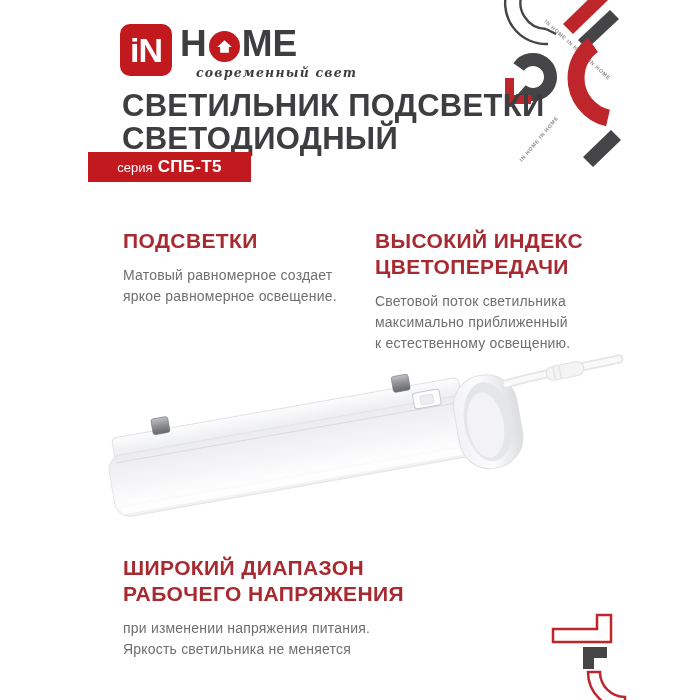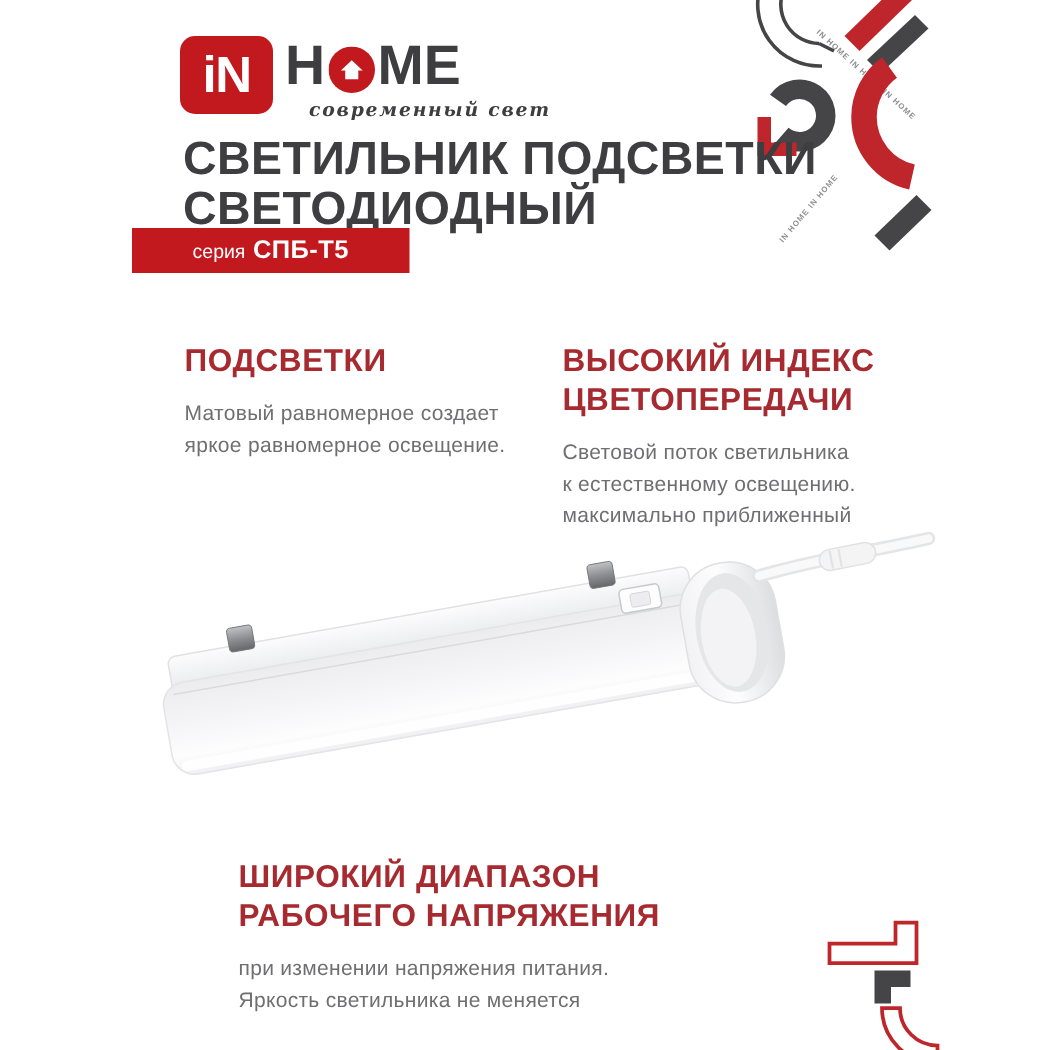--- a/index.html
+++ b/index.html
@@ -3,50 +3,50 @@
 <meta charset="utf-8">
 <style>
   html,body{margin:0;padding:0;background:#fff;}
   .page{
     position:relative;width:700px;height:700px;overflow:hidden;background:#ffffff;
     font-family:"Liberation Sans","DejaVu Sans",sans-serif;
   }
   
   .logo{position:absolute;left:120px;top:24px;display:flex;align-items:flex-start;}
   .logo-in{
-    width:62px;height:52px;background:var(--brand-red);border-radius:10px;
+    width:52px;height:52px;background:var(--brand-red);border-radius:10px;
     color:#fff;font-weight:700;font-size:34px;line-height:52px;text-align:center;
     letter-spacing:-1px;
   }
   .logo-right{margin-left:8px;}
   .logo-home{display:flex;align-items:center;font-weight:700;font-size:37px;
     color:var(--dark-text);letter-spacing:0px;line-height:40px;}
   .logo-o{width:31px;height:31px;margin:2px 2px 0 2px;display:inline-block;}
   .logo-tagline{
     font-family:"DejaVu Serif","Liberation Serif",serif;font-style:italic;font-weight:600;
     font-size:12.5px;color:var(--dark-text);letter-spacing:1.2px;margin-top:1px;text-align:right;margin-left:16px;
   }
   
   .title{position:absolute;left:122px;top:89px;font-weight:700;font-size:31px;line-height:33px;
     color:var(--dark-text);letter-spacing:.3px;}
   .series-badge{
-    position:absolute;left:88px;top:152px;width:185px;height:30px;background:var(--brand-red);
+    position:absolute;left:88px;top:152px;width:163px;height:30px;background:var(--brand-red);
     display:flex;align-items:center;justify-content:center;color:#fff;gap:5px;
   }
   .series-badge .s-label{font-size:13px;}
   .series-badge .s-value{font-size:17px;font-weight:700;letter-spacing:.3px;}
   
   .feature{position:absolute;}
   .feature .f-title{font-weight:700;font-size:21px;line-height:26px;color:var(--heading-red);
     letter-spacing:.4px;}
   .feature .f-body{margin-top:11px;font-size:14px;line-height:21px;color:var(--body-gray);
     letter-spacing:.2px;}
   .feature-1{left:123px;top:228px;}
   .feature-2{left:375px;top:228px;}
-  .feature-3{left:123px;top:572px;margin-left:36px;}
+  .feature-3{left:123px;top:555px;}
   
   .decor-tr{position:absolute;left:430px;top:0;}
   .decor-br{position:absolute;left:540px;top:600px;}
   .product{position:absolute;left:60px;top:330px;}
   .wm{font-family:"Liberation Sans",sans-serif;font-size:5.3px;font-weight:700;
       letter-spacing:.7px;fill:var(--watermark-gray);}
 </style>
 </head>
 <body>
 
@@ -104,22 +104,22 @@
     </div>
   </div>
 
   <div class="feature feature-2">
     <div class="f-title">
       <div>ВЫСОКИЙ ИНДЕКС</div>
       <div>ЦВЕТОПЕРЕДАЧИ</div>
     </div>
     <div class="f-body">
       <div>Световой поток светильника</div>
+      <div>максимально приближенный</div>
       <div>к естественному освещению.</div>
-      <div>максимально приближенный</div>
     </div>
   </div>
 
   <svg class="product" width="620" height="235" viewBox="0 0 620 235">
     <defs>
       <linearGradient id="gBody" x1="0" y1="0" x2="0" y2="1">
         <stop offset="0" stop-color="#ececee"></stop>
         <stop offset="0.45" stop-color="#f5f5f7"></stop>
         <stop offset="0.78" stop-color="#fdfdfe"></stop>
         <stop offset="1" stop-color="#f0f0f2"></stop>

